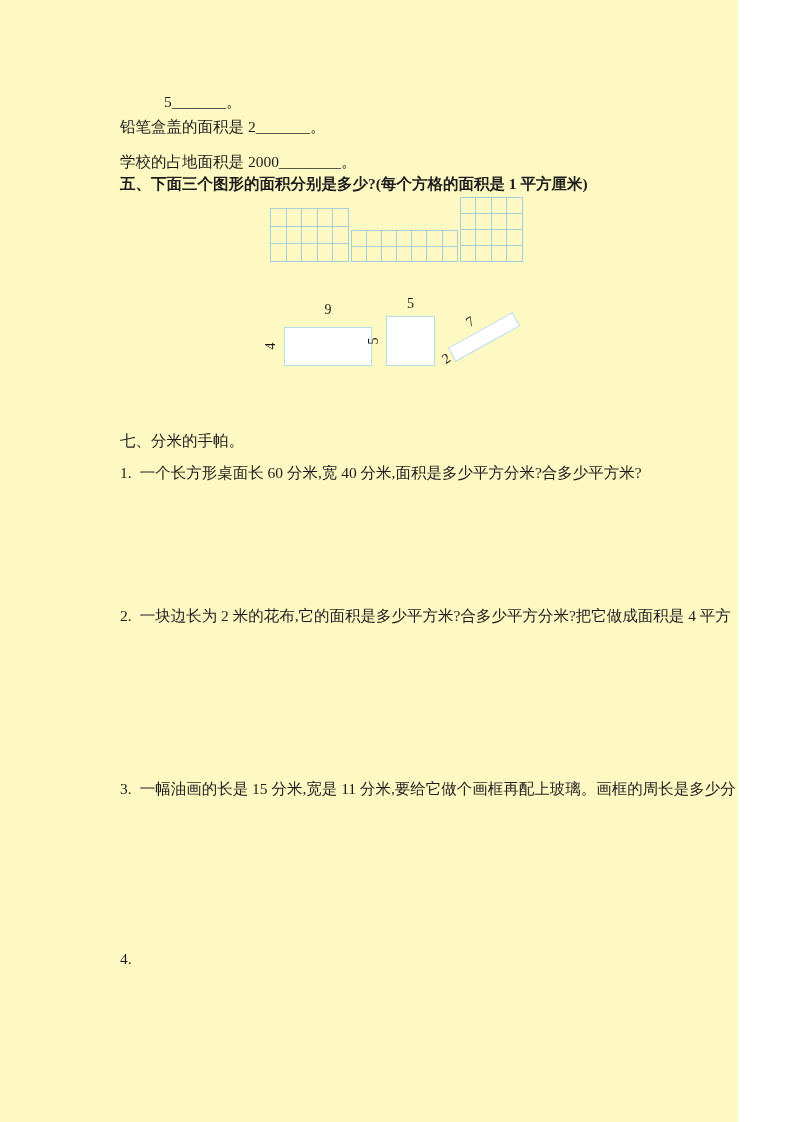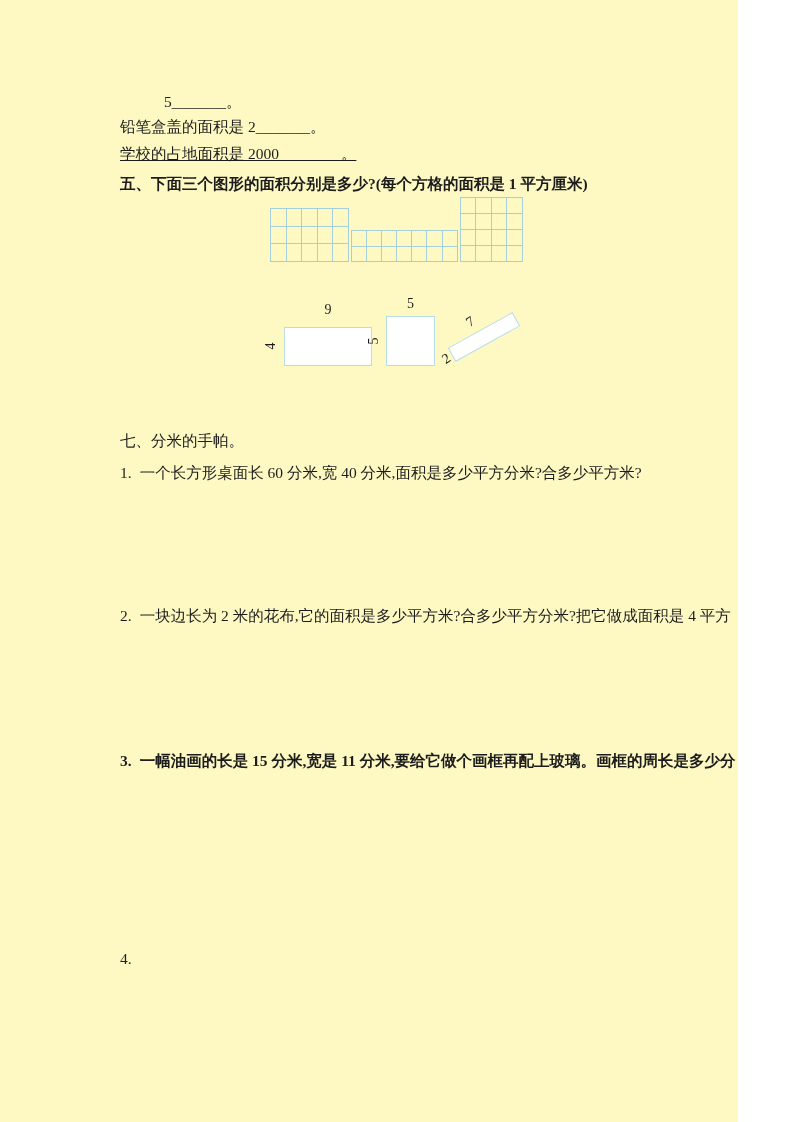--- a/index.html
+++ b/index.html
@@ -10,28 +10,28 @@
     color:#1c1c1c;
   }
   .page { position:relative; width:738px; height:1122px; background:#fef9c3; overflow:hidden; }
 
   
   .t { position:absolute; font-size:15.5px; line-height:20px; white-space:pre; color:#1c1c1c; }
   .num { margin-right:8px; }
 
   .l1 { left:164px; top:92px; }
   .l2 { left:120px; top:117px; }
-  .l3 { left:120px; top:144px;text-decoration:underline; }
+  .l3 { left:120px; top:152px; }
   .h5 { left:120px; top:174px;font-weight:bold; }
   .h6 { left:120px; top:279px; }
   .h7 { left:120px; top:431px; }
   .q1 { left:120px; top:463px;text-align:right; }
   .q2a { left:120px; top:606px;text-align:center; }
   .q2b { left:120px; top:646px; }
-  .q3a { left:120px; top:751px;font-weight:bold; }
+  .q3a { left:120px; top:779px; }
   .q3b { left:120px; top:791px; }
   .q4 { left:120px; top:949px; }
 
   
   .grid {
     position:absolute; display:grid;
     border-right:1px solid var(--gl,#a6cfd9);
     border-bottom:1px solid var(--gl,#a6cfd9);
   }
   .grid .cell {

